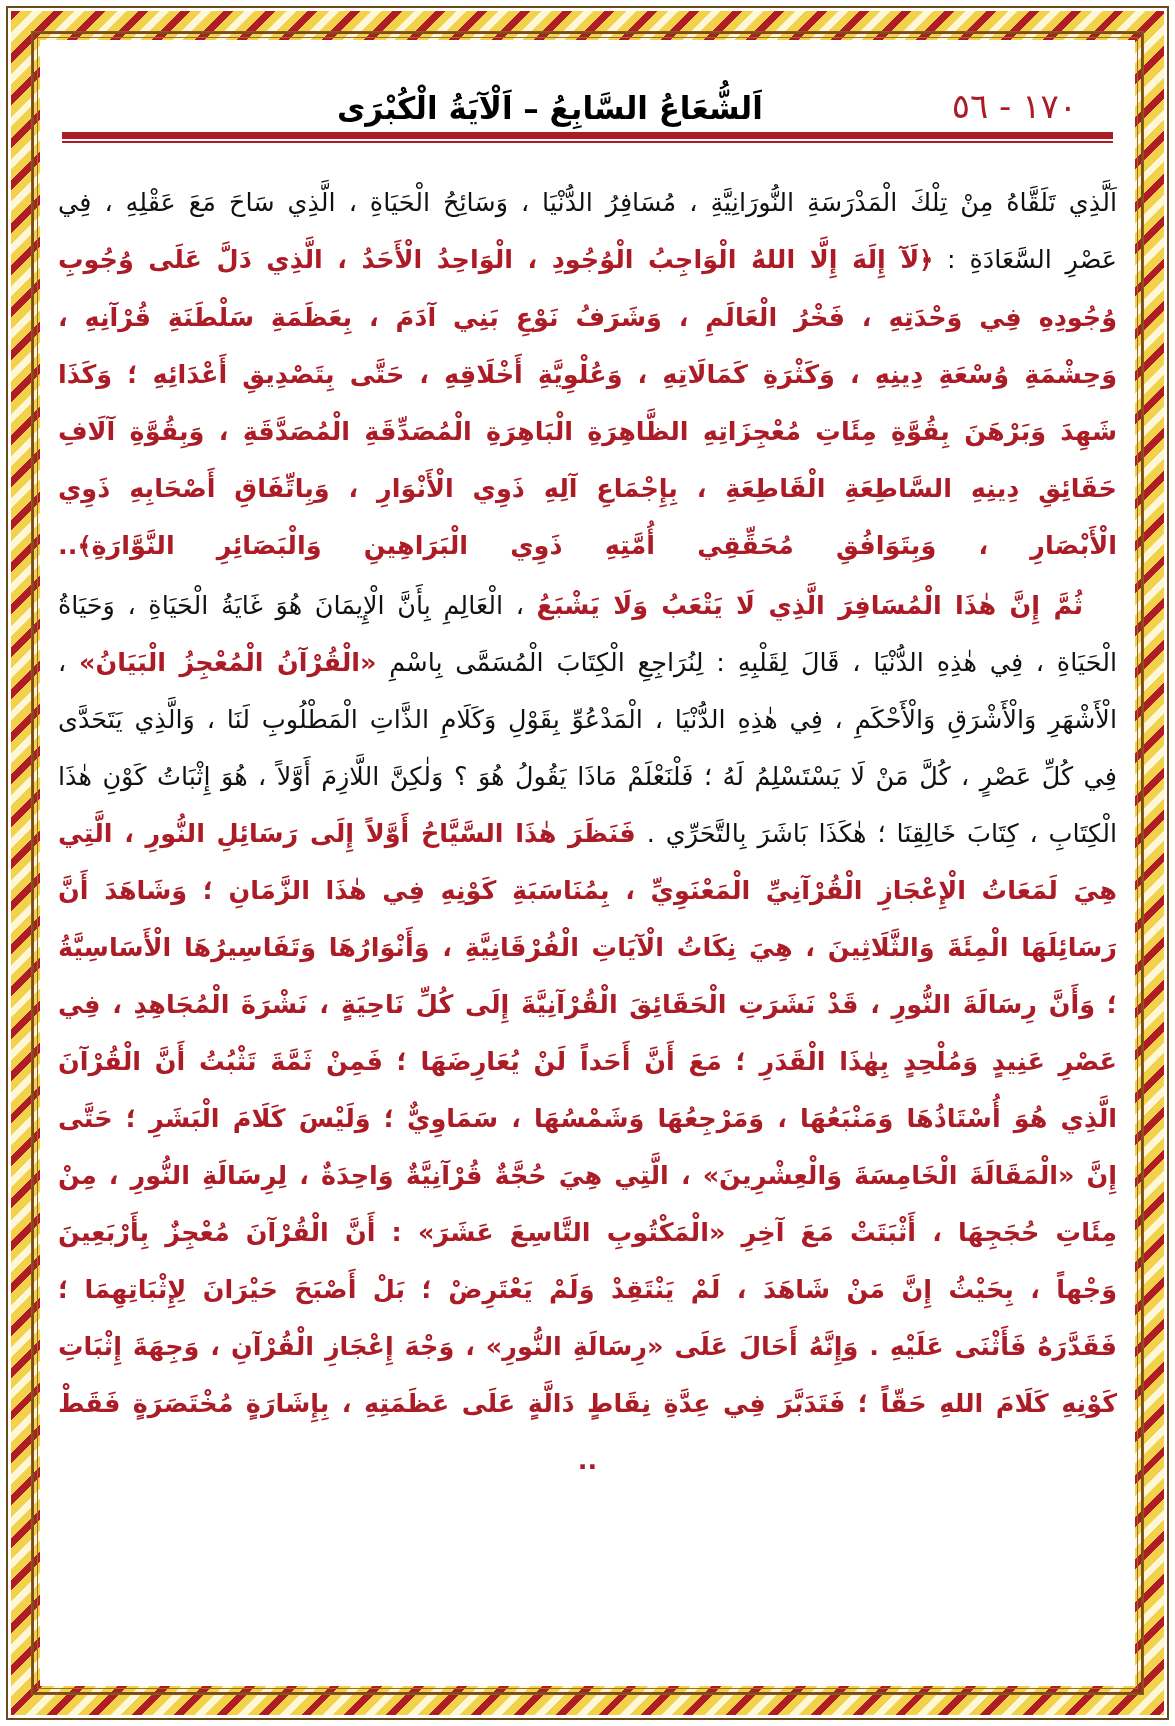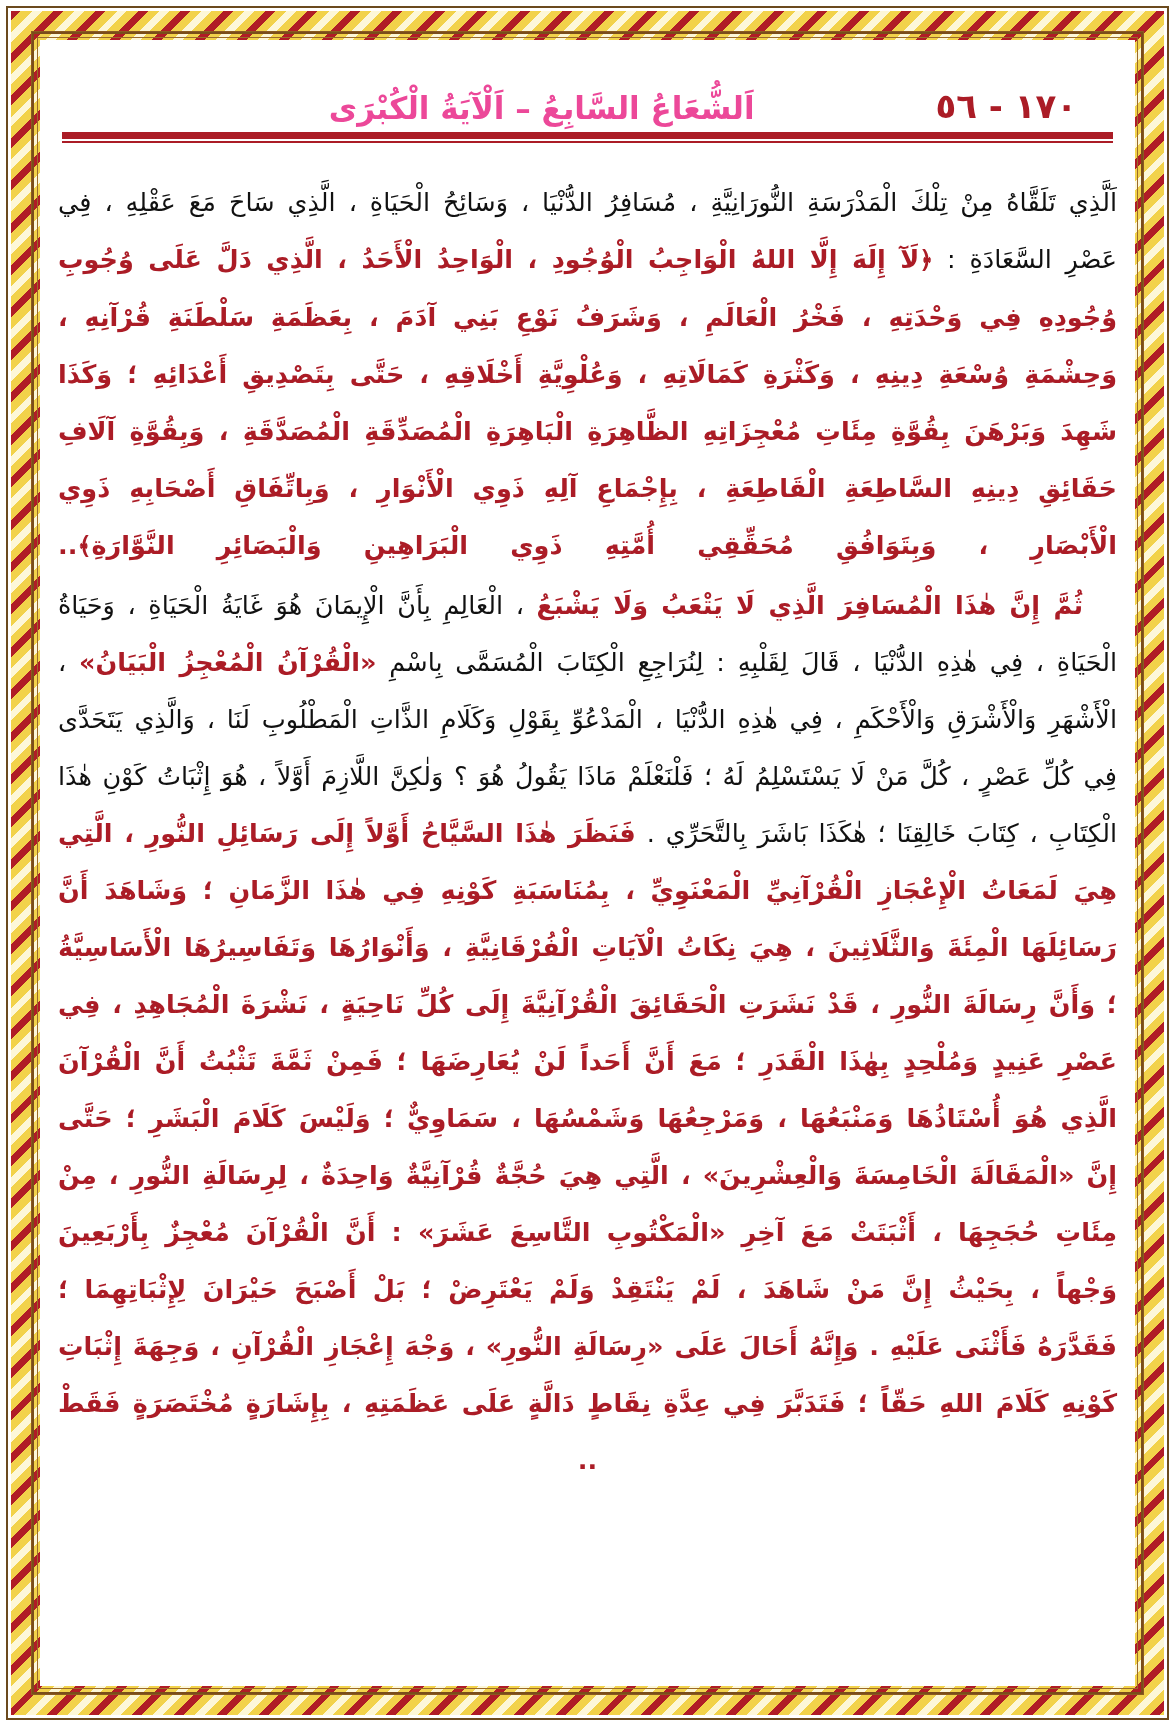--- a/index.html
+++ b/index.html
@@ -82,28 +82,28 @@
     align-items:flex-end;
     justify-content:flex-start;
     gap:0;
     padding:20px 18px 0 18px;
     height:86px;
     box-sizing:border-box;
   }
   .page-num{
     color:#ab1c26;
     font-size:34px;
-    font-weight:bold;
+    font-weight:normal;
     letter-spacing:1px;
     white-space:nowrap;
     direction:rtl;
     padding-right:40px;
   }
   .header-title{
-    color:#ec4899;
+    color:#000000;
     font-size:31px;
     font-weight:bold;
     white-space:nowrap;
     flex:1;
     text-align:center;
     padding-left:90px;
   }
 
   .rule-wrap{
     margin:6px 22px 0 22px;

